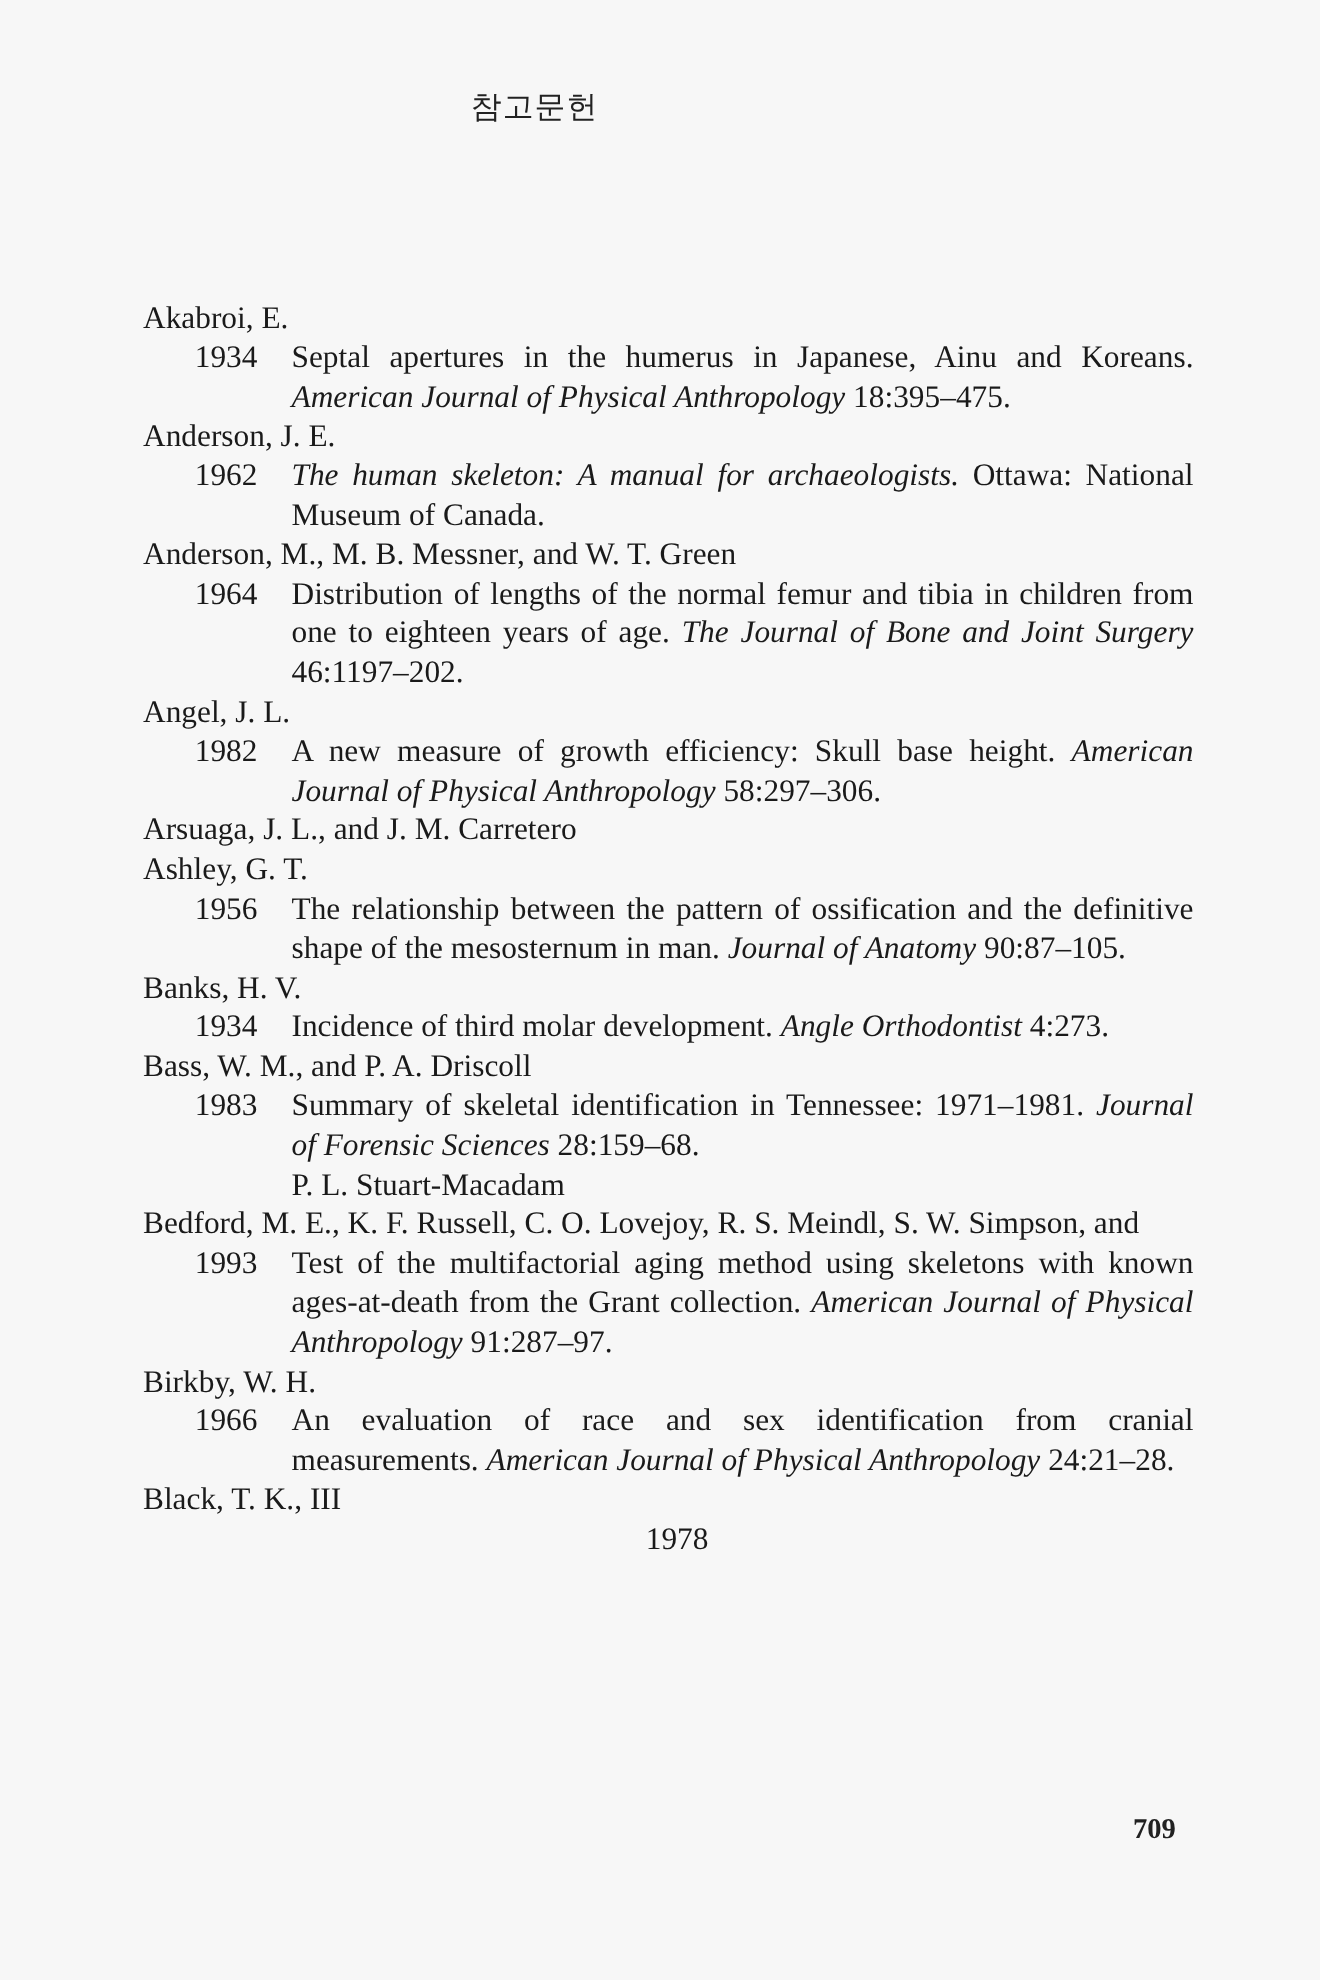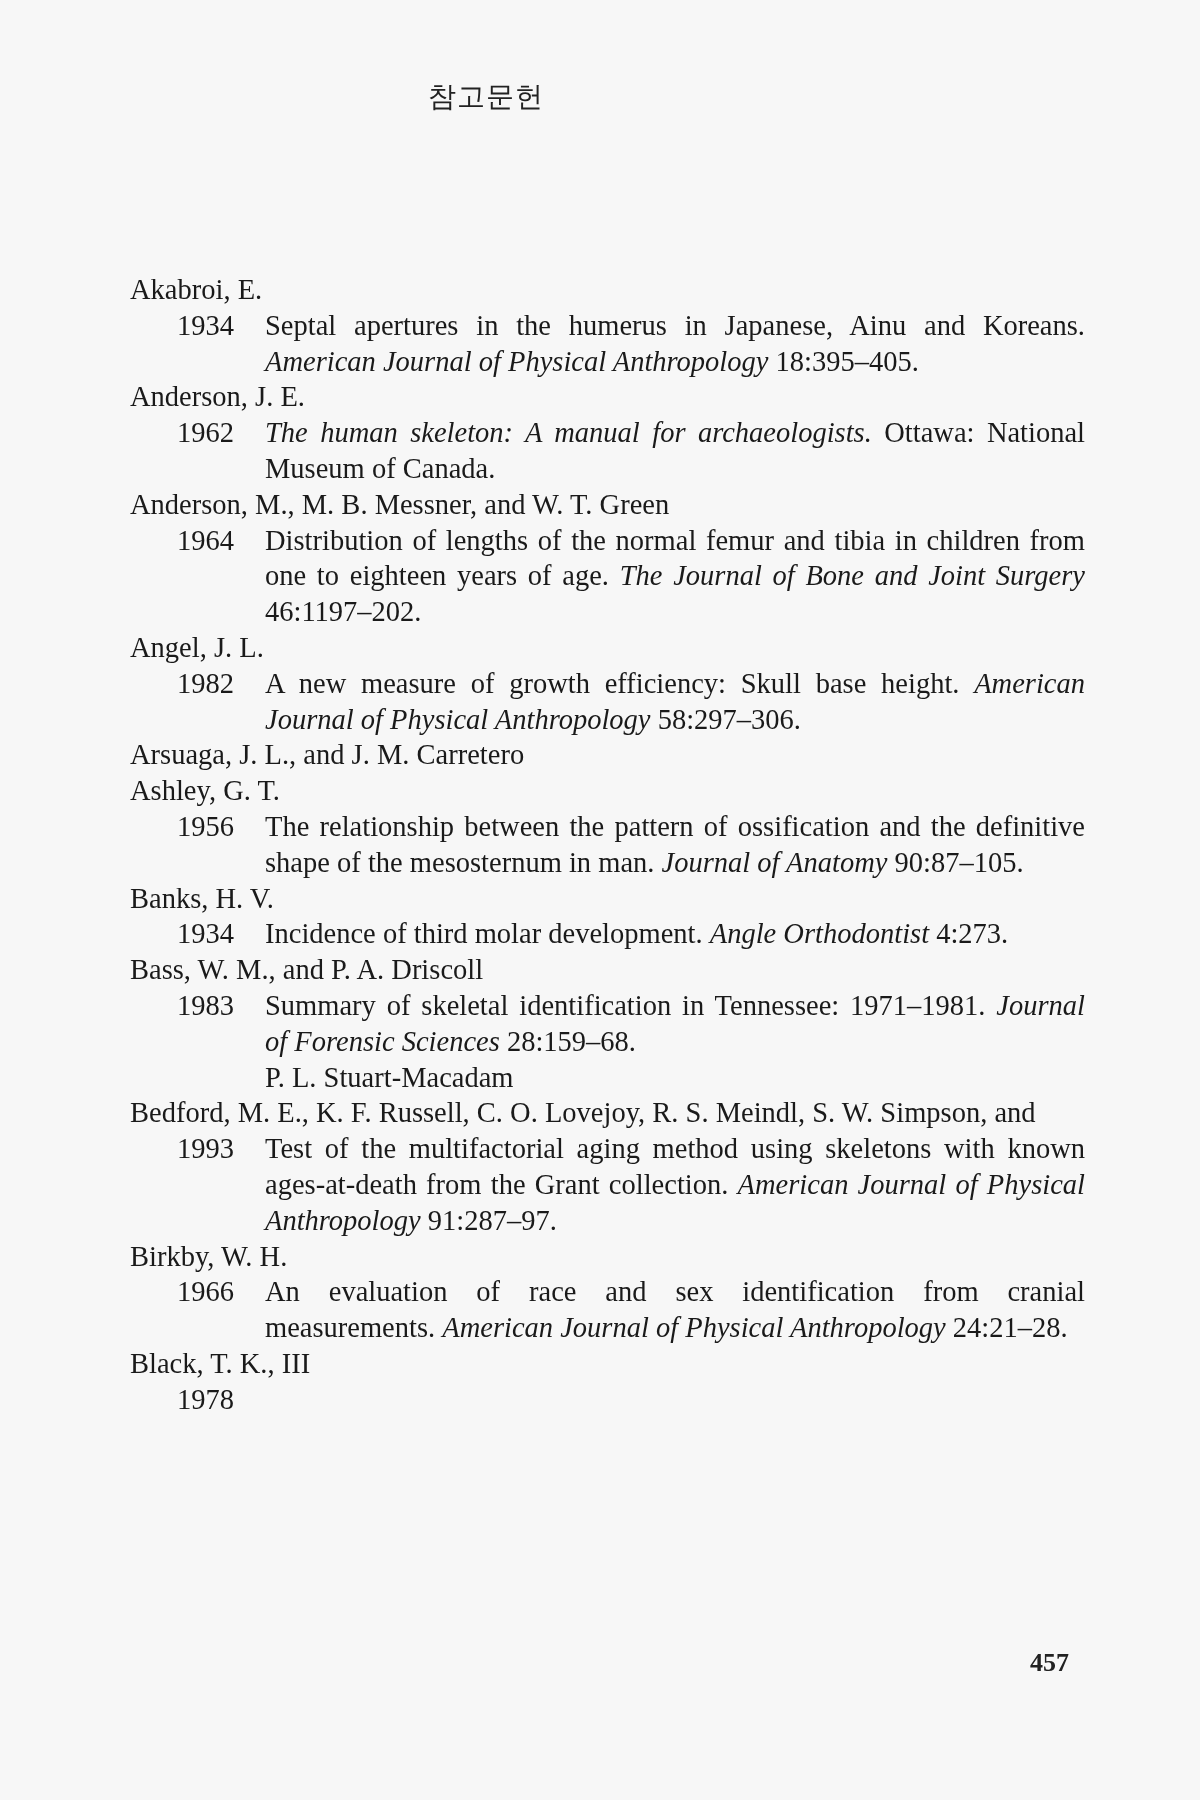--- a/index.html
+++ b/index.html
@@ -16,41 +16,41 @@
     text-align: center;
     font-family: "DejaVu Sans", sans-serif;
     font-size: 28px; letter-spacing: 1px; color: #222;
   }
   .refs {
     position: absolute; top: 272px; left: 130px; width: 955px;
     font-size: 28.5px; line-height: 35.8px;
   }
   .author { white-space: nowrap; }
   .author-cont { padding-left: 135px; }
-  .entry { display: flex; }
+  .entry { display: flex; justify-content: center; }
   .year { width: 135px; flex: none; padding-left: 47px; box-sizing: border-box; }
   .text { flex: 1; text-align: justify; hyphens: none; }
   .text i { font-style: italic; }
   .page-number {
     position: absolute; top: 1648px; left: 1030px;
     font-size: 26px; font-weight: bold; color: #222;
   }
 </style>
 </head>
 <body>
 
 <div class="running-head">참고문헌</div>
 
 <div class="refs">
 
   <div class="ref">
     <div class="author">Akabroi, E.</div>
     <div class="entry">
       <span class="year">1934</span>
-      <span class="text"><span>Septal apertures in the humerus in Japanese, Ainu and Koreans.</span> <i>American Journal of Physical Anthropology</i> <span>18:395–405.</span></span>
+      <span class="text"><span>Septal apertures in the humerus in Japanese, Ainu and Koreans.</span> <i>American Journal of Physical Anthropology</i> <span>18:395–475.</span></span>
     </div>
   </div>
 
   <div class="ref">
     <div class="author">Anderson, J. E.</div>
     <div class="entry">
       <span class="year">1962</span>
       <span class="text"><i>The human skeleton: A manual for archaeologists.</i> <span>Ottawa: National Museum of Canada.</span></span>
     </div>
   </div>
@@ -118,13 +118,13 @@
 
   <div class="ref">
     <div class="author">Black, T. K., III</div>
     <div class="entry">
       <span class="year">1978</span>
     </div>
   </div>
 
 </div>
 
-<div class="page-number">457</div>
+<div class="page-number">709</div>
 
 </body></html>

